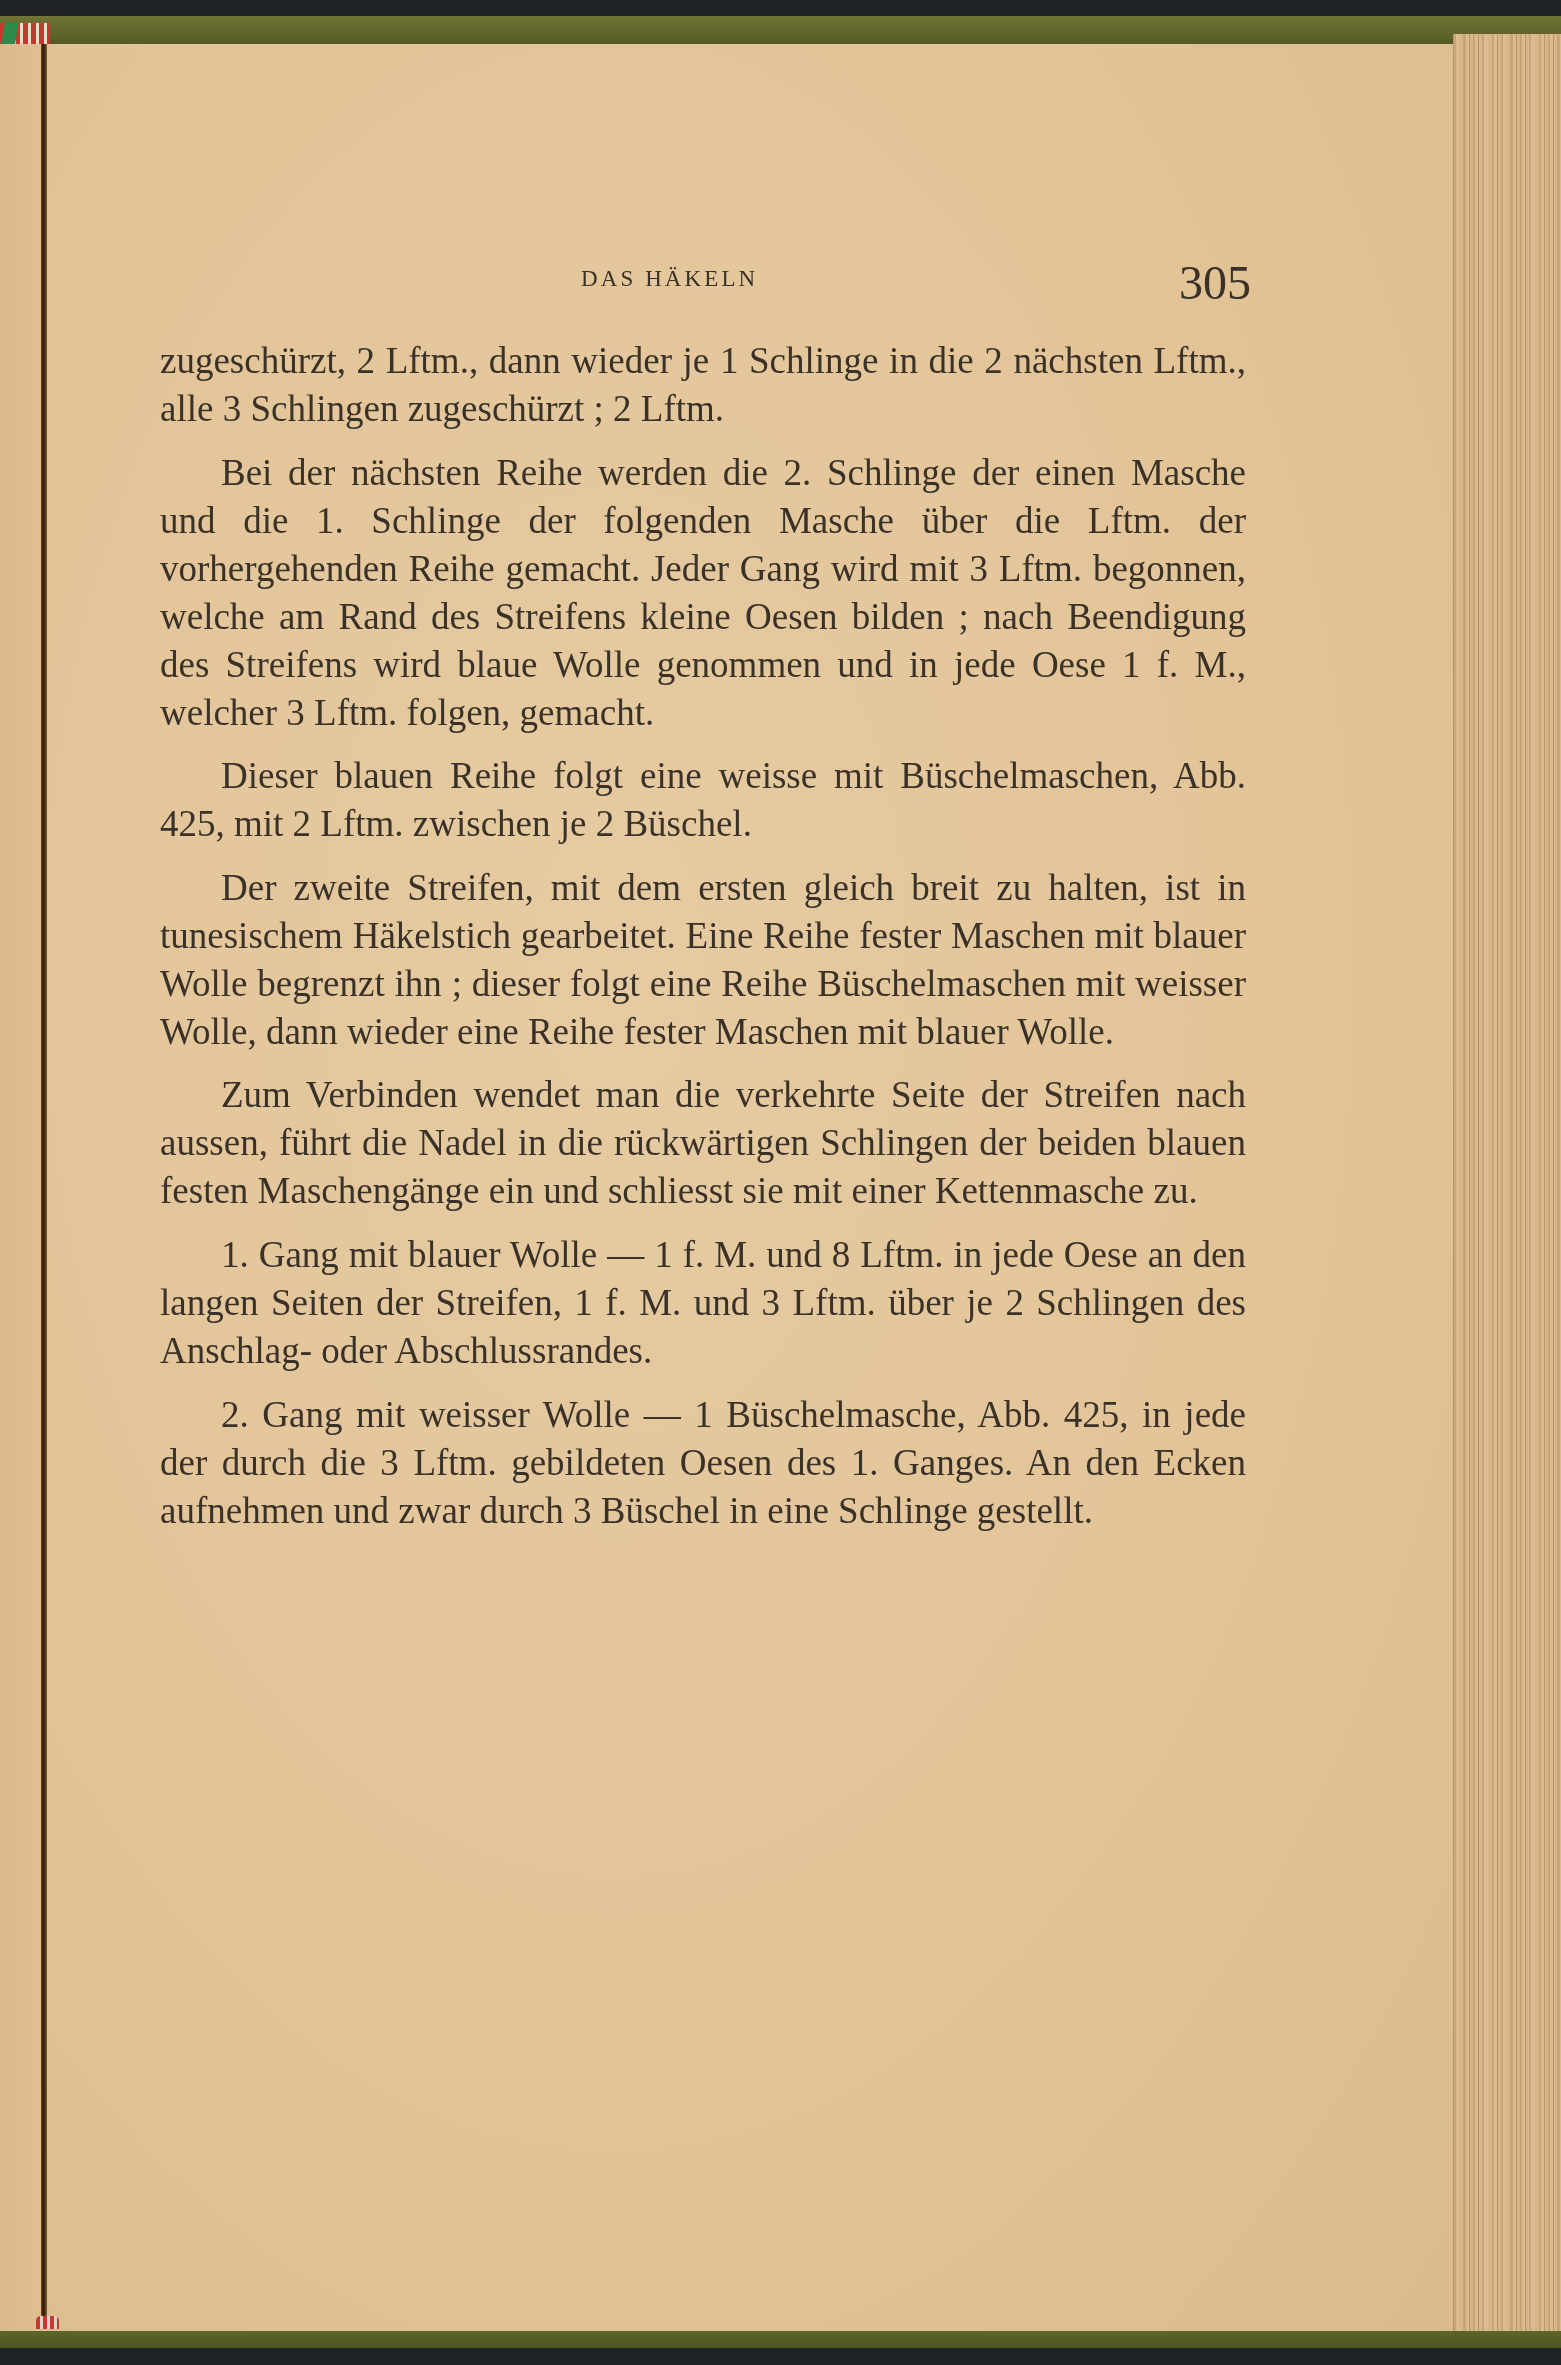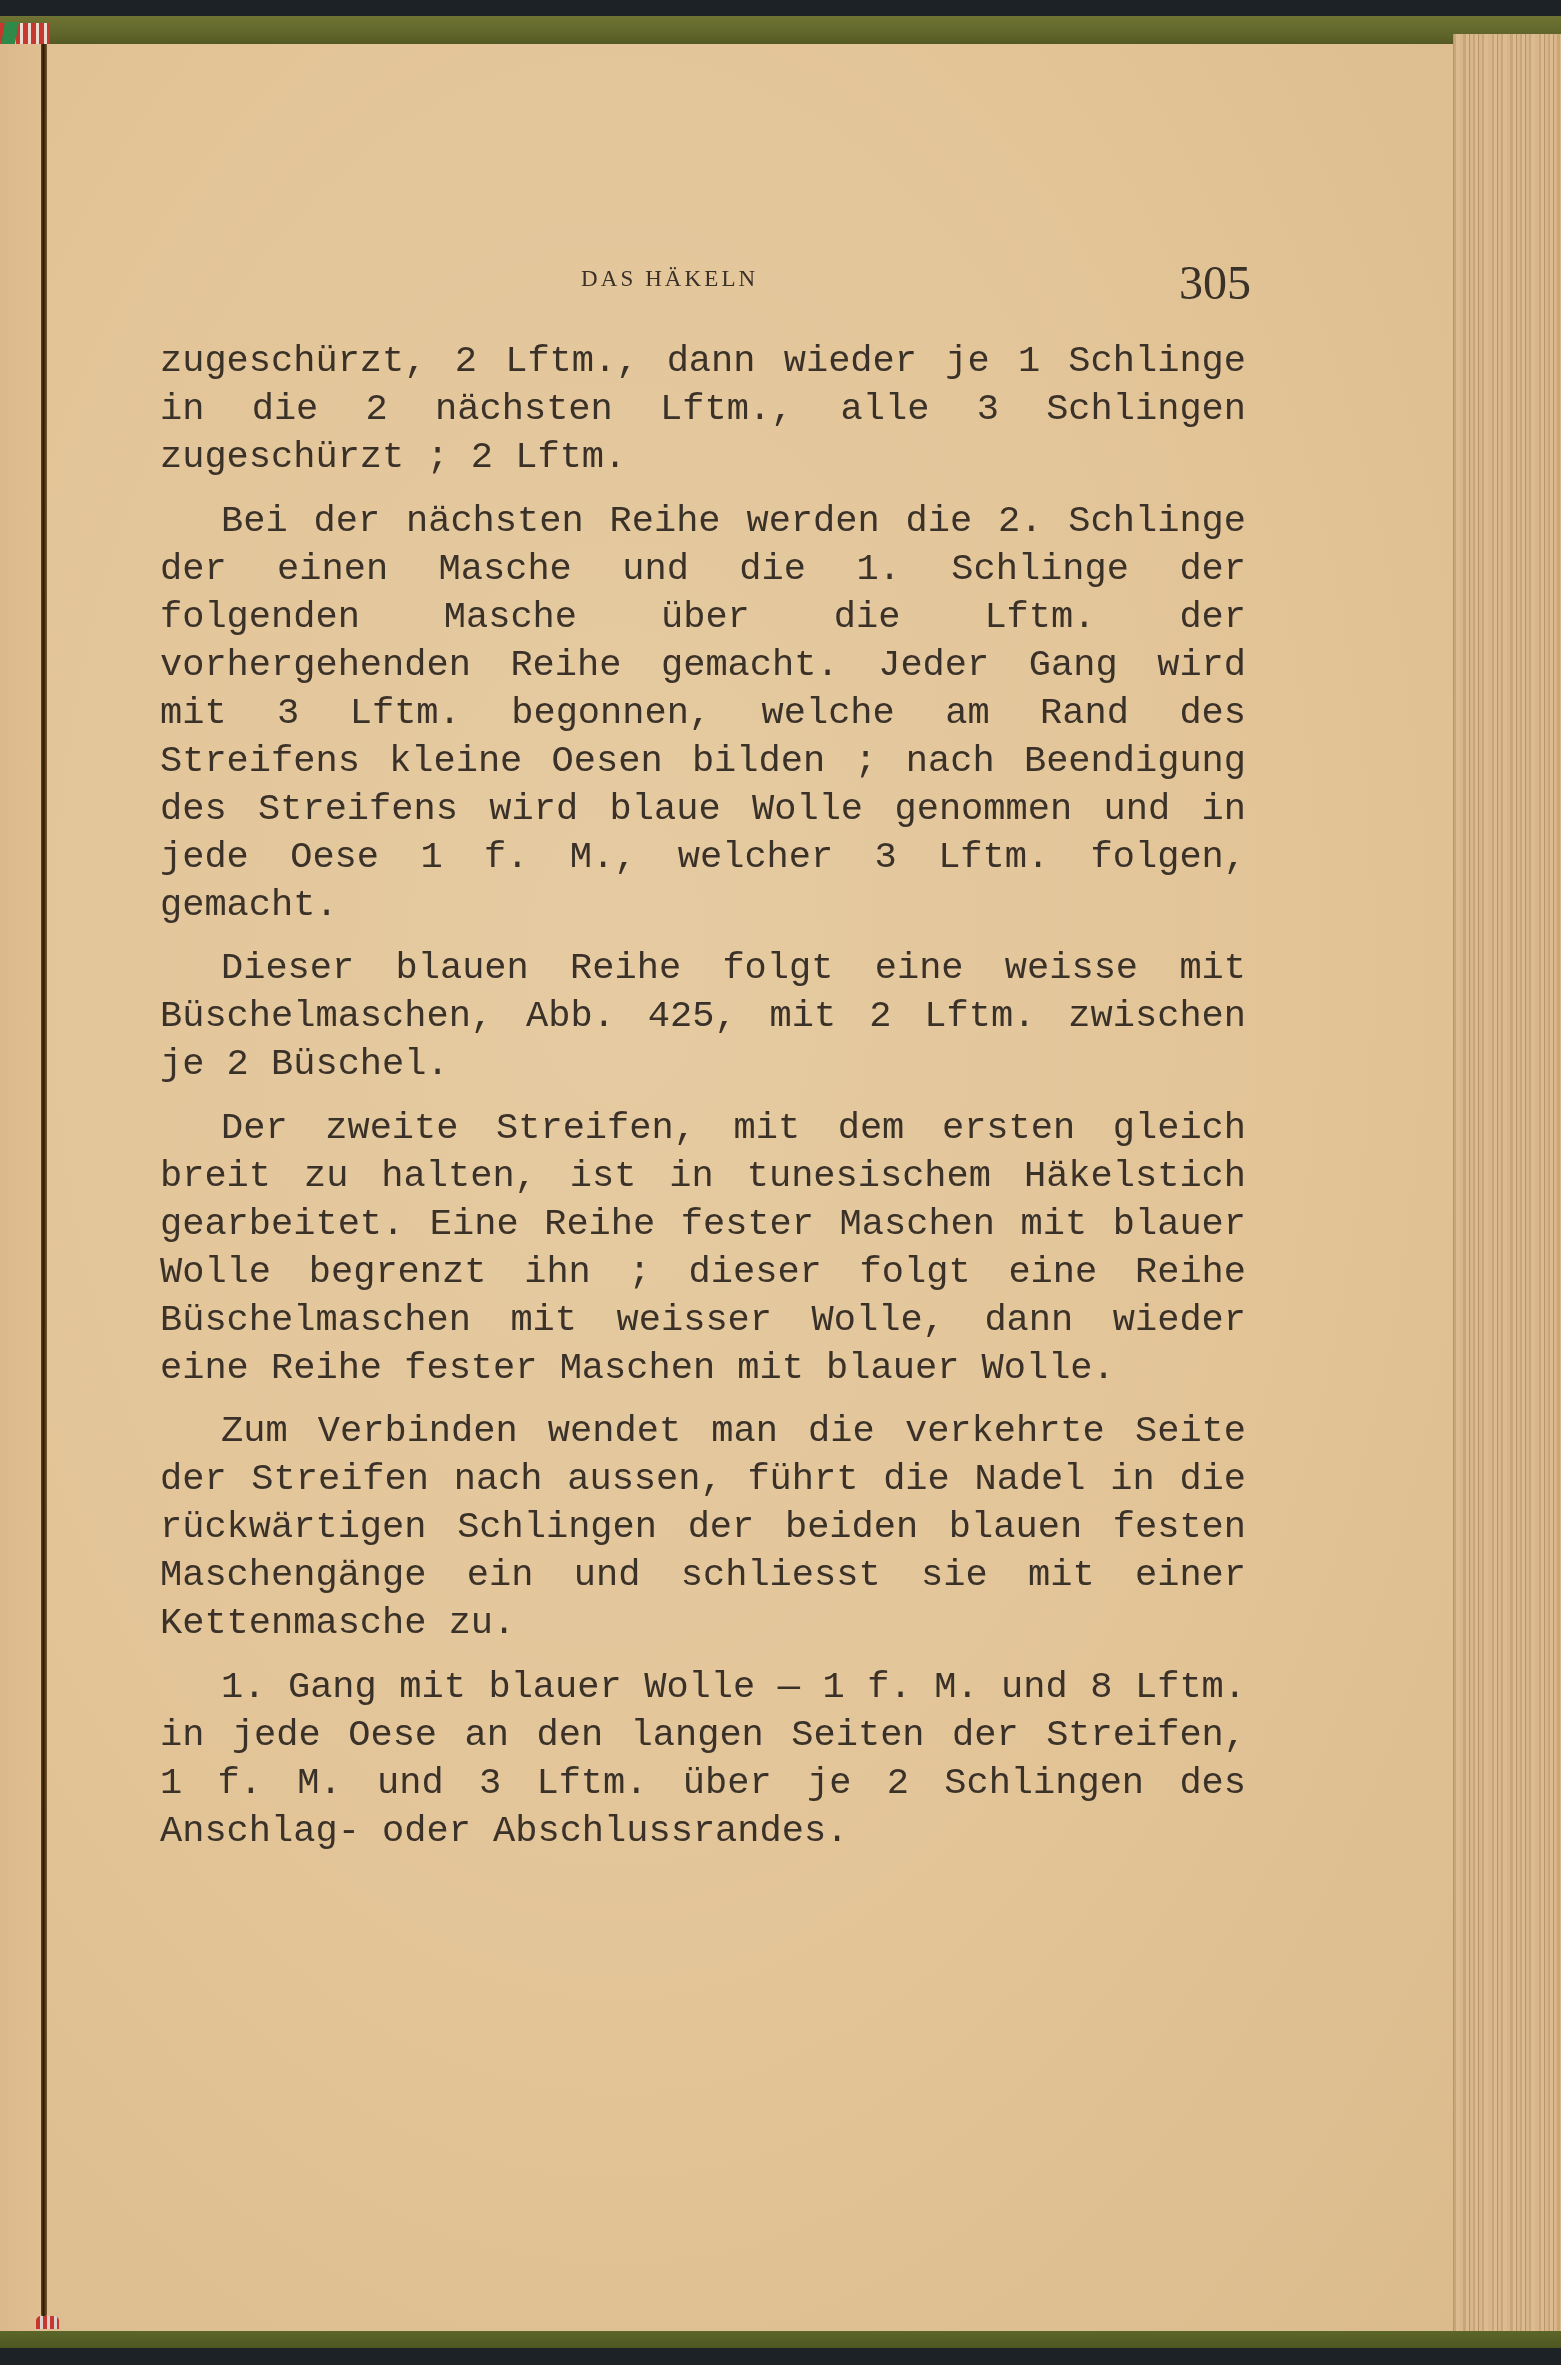--- a/index.html
+++ b/index.html
@@ -58,21 +58,20 @@
     font-size: 23px; letter-spacing: 3.1px; color: #3a3128;
   }
   .page-number {
     position: absolute; left: 1179px; top: 255px;
     font-size: 48px; color: #3a3128;
   }
   .body-text {
     position: absolute; left: 160px; top: 337px; width: 1086px;
     font-size: 37px; line-height: 48px; color: #3a3128;
     text-align: justify;
-    font-family: Liberation Mono, monospace;
   }
   .body-text p {
     margin: 0 0 15.6px 0;
     text-indent: 61px;
   }
   .body-text p.cont { text-indent: 0; }
   .body-text p.last { text-align-last: justify; }
 </style>
 </head>
 <body>
@@ -90,14 +89,15 @@
 <div class="running-head">DAS HÄKELN</div>
 <div class="page-number">305</div>
 
 <div class="body-text">
   <p class="cont">zugeschürzt, 2 Lftm., dann wieder je 1 Schlinge in die 2 nächsten Lftm., alle 3 Schlingen zugeschürzt ; 2 Lftm.</p>
   <p>Bei der nächsten Reihe werden die 2. Schlinge der einen Masche und die 1. Schlinge der folgenden Masche über die Lftm. der vorhergehenden Reihe gemacht. Jeder Gang wird mit 3 Lftm. begonnen, welche am Rand des Streifens kleine Oesen bilden ; nach Beendigung des Streifens wird blaue Wolle genommen und in jede Oese 1 f. M., welcher 3 Lftm. folgen, gemacht.</p>
   <p>Dieser blauen Reihe folgt eine weisse mit Büschelmaschen, Abb. 425, mit 2 Lftm. zwischen je 2 Büschel.</p>
   <p>Der zweite Streifen, mit dem ersten gleich breit zu halten, ist in tunesischem Häkelstich gearbeitet. Eine Reihe fester Maschen mit blauer Wolle begrenzt ihn ; dieser folgt eine Reihe Büschelmaschen mit weisser Wolle, dann wieder eine Reihe fester Maschen mit blauer Wolle.</p>
   <p>Zum Verbinden wendet man die verkehrte Seite der Streifen nach aussen, führt die Nadel in die rückwärtigen Schlingen der beiden blauen festen Maschengänge ein und schliesst sie mit einer Kettenmasche zu.</p>
   <p>1. Gang mit blauer Wolle — 1 f. M. und 8 Lftm. in jede Oese an den langen Seiten der Streifen, 1 f. M. und 3 Lftm. über je 2 Schlingen des Anschlag- oder Abschlussrandes.</p>
+  <p>2. Gang mit weisser Wolle — 1 Büschelmasche, Abb. 425, in jede der durch die 3 Lftm. gebildeten Oesen des 1. Ganges. An den Ecken aufnehmen und zwar durch 3 Büschel in eine Schlinge gestellt.</p>
 </div>
 
 
 </body></html>

